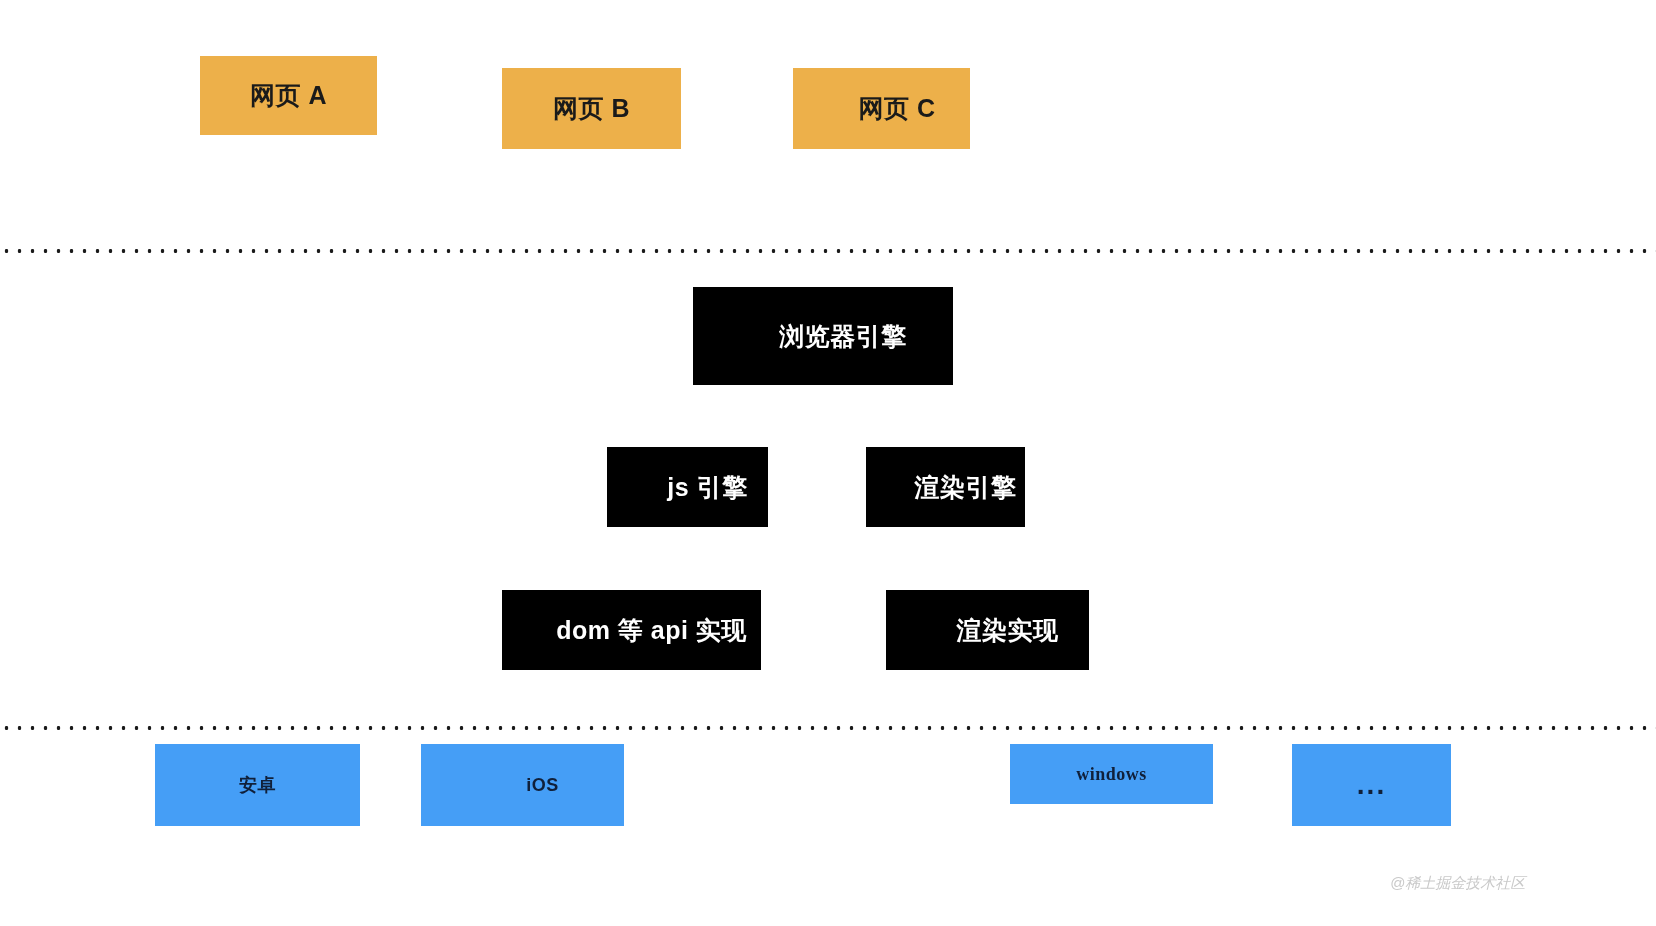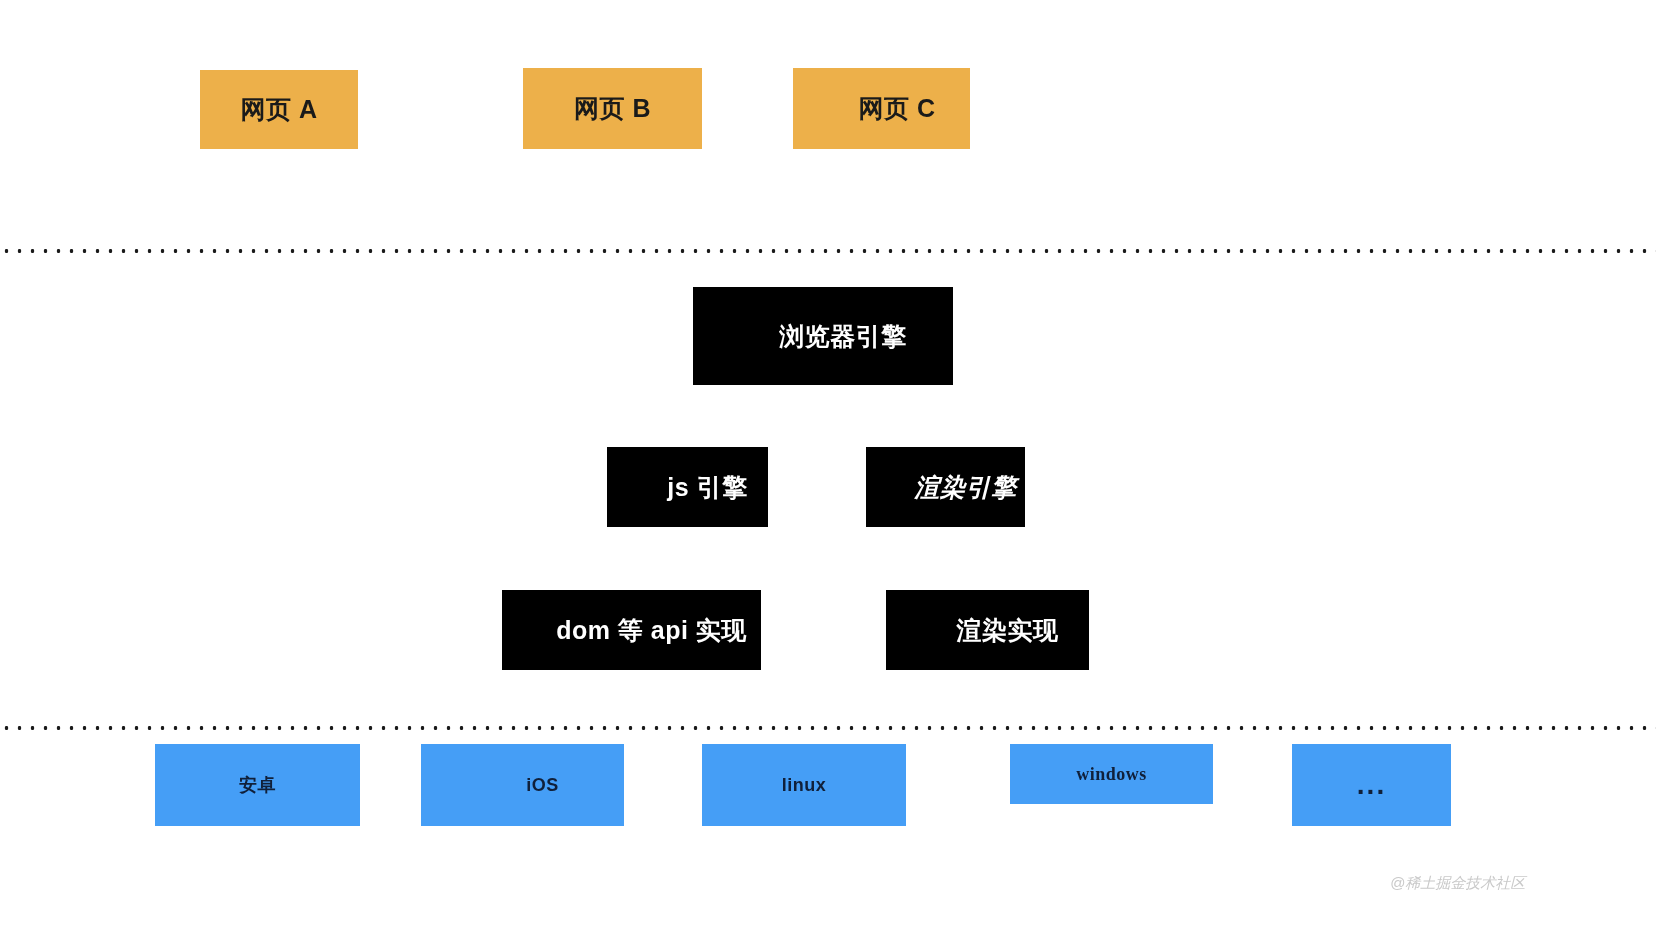--- a/index.html
+++ b/index.html
@@ -66,27 +66,26 @@
     white-space: nowrap;
     user-select: none;
   }
 </style>
 </head>
 <body>
 
 <div id="canvas">
     <div class="divider" style="top: 249px;"></div>
     <div class="divider" style="top: 726px;"></div>
-    <div class="box box-page" style="left: 200px; top: 70px; width: 158px; height: 79px;">网页 A</div>
-    <div class="box box-page" style="left: 523px; top: 68px; width: 179px; height: 81px;">网页 B</div>
+    <div class="box box-page" style="left: 200px; top: 56px; width: 177px; height: 79px;">网页 A</div>
+    <div class="box box-page" style="left: 502px; top: 68px; width: 179px; height: 81px;">网页 B</div>
     <div class="box box-page" style="left: 793px; top: 68px; width: 177px; height: 81px; padding-left: 31px;">网页 C</div>
     <div class="box box-engine" style="left: 693px; top: 287px; width: 260px; height: 98px;">浏览器引擎</div>
     <div class="box box-engine" style="left: 607px; top: 447px; width: 161px; height: 80px;">js 引擎</div>
-    <div class="box box-engine" style="left: 866px; top: 447px; width: 159px; height: 80px; font-style: italic;">渲染引擎</div>
+    <div class="box box-engine" style="left: 866px; top: 447px; width: 159px; height: 80px;">渲染引擎</div>
     <div class="box box-engine" style="left: 502px; top: 590px; width: 259px; height: 80px;">dom 等 api 实现</div>
     <div class="box box-engine" style="left: 886px; top: 590px; width: 203px; height: 80px;">渲染实现</div>
     <div class="box box-os" style="left: 155px; top: 744px; width: 205px; height: 82px;">安卓</div>
     <div class="box box-os" style="left: 421px; top: 744px; width: 203px; height: 82px; padding-left: 40px;">iOS</div>
-    <div class="box box-os" style="left: 702px; top: 744px; width: 204px; height: 82px;">linux</div>
     <div class="box box-os" style="left: 1010px; top: 744px; width: 203px; height: 60px; font-family: Liberation Serif, serif;">windows</div>
     <div class="box box-os ellipsis" style="left: 1292px; top: 744px; width: 159px; height: 82px;">...</div>
     <div class="watermark" style="left: 1390px; top: 874px; font-style: italic;">@稀土掘金技术社区</div>
   </div>
 
 </body></html>

